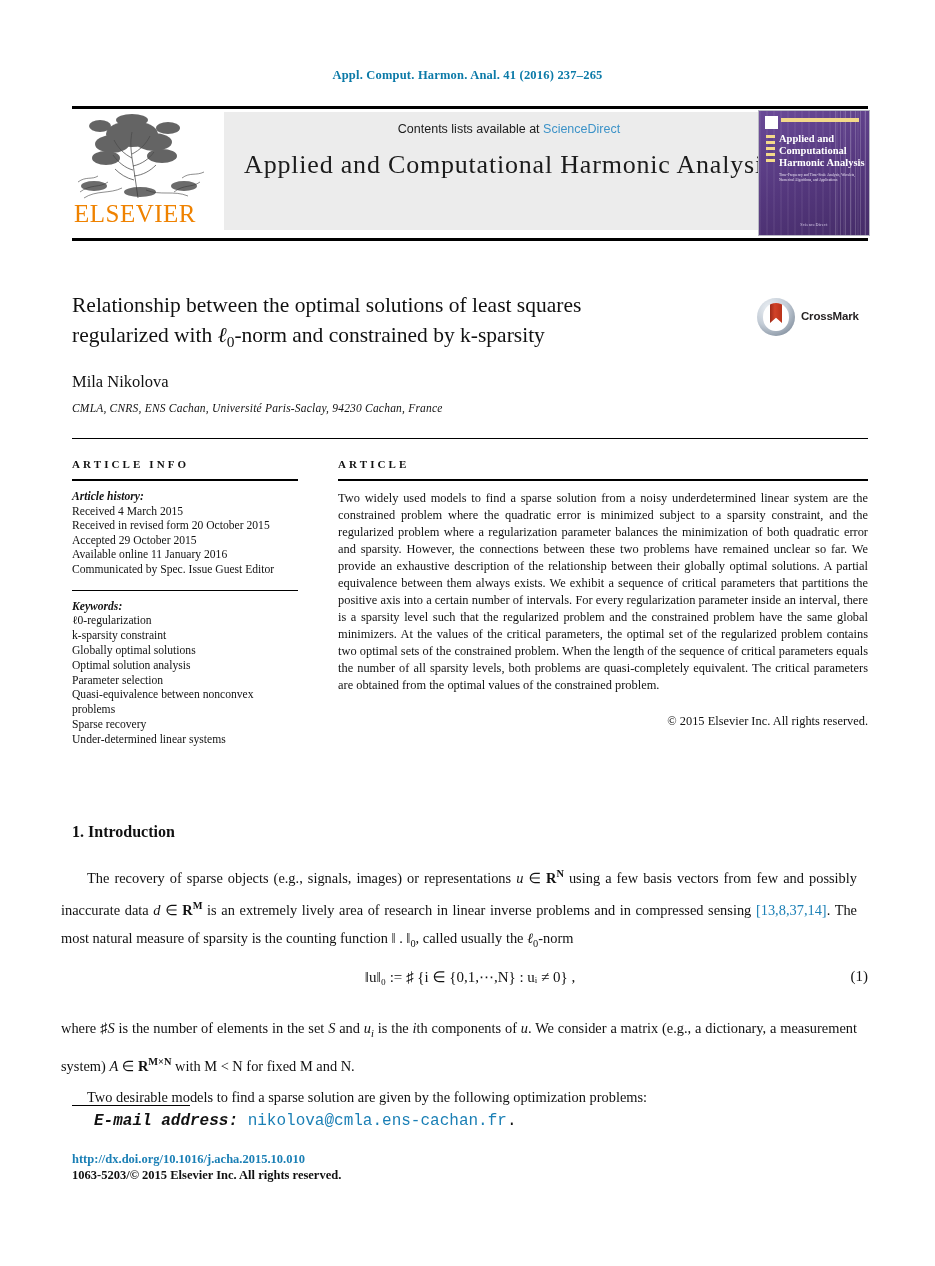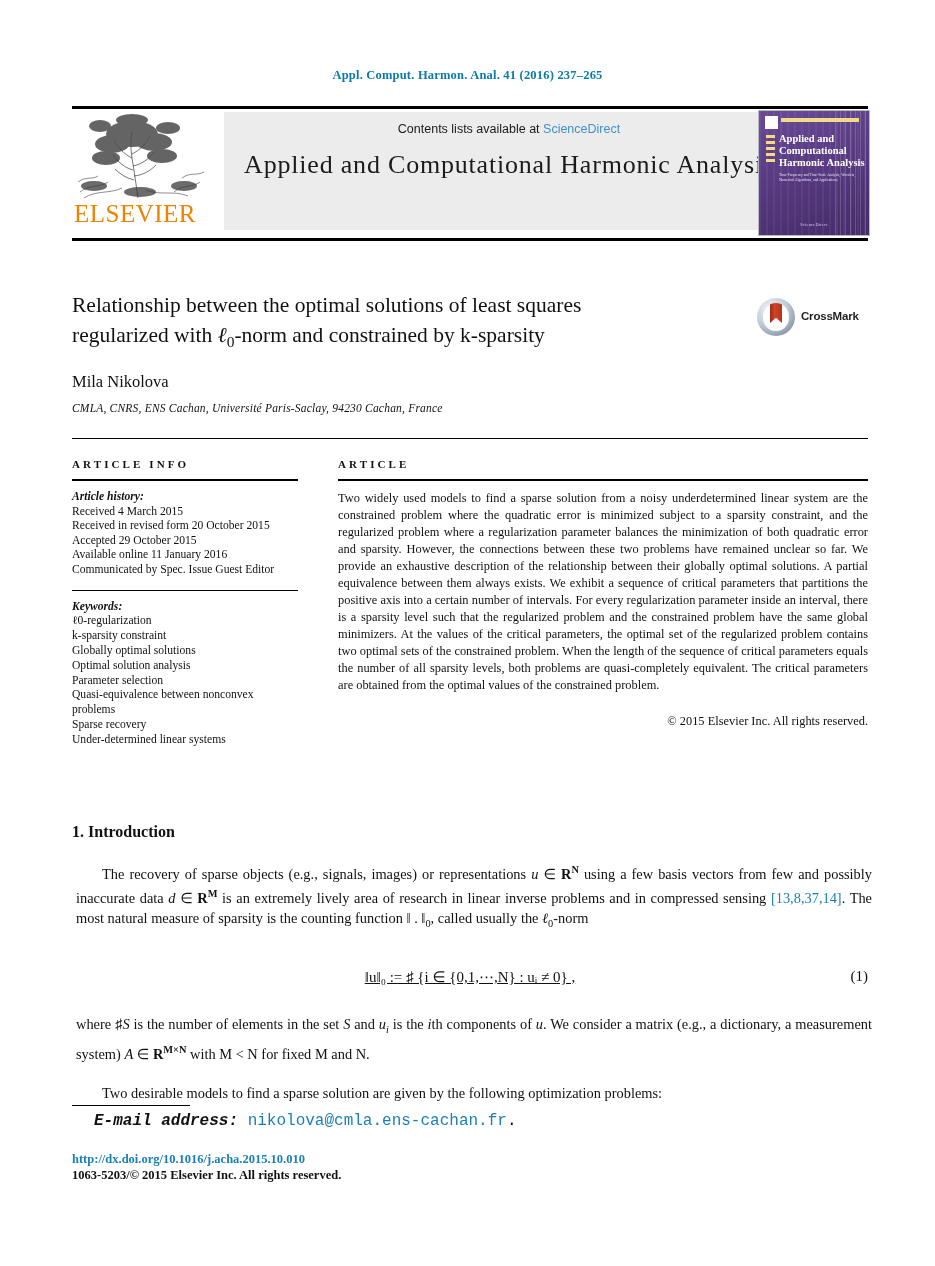--- a/index.html
+++ b/index.html
@@ -333,44 +333,43 @@
   .sec-title {
     position: absolute;
     left: 72px; top: 823px;
     font-family: "Liberation Serif", serif;
     font-weight: bold;
     font-size: 16px;
     color: #111;
   }
   .para {
     position: absolute;
-    left: 76px;
+    left: 61px;
     width: 796px;
     font-family: "Liberation Serif", serif;
     font-size: 14.4px;
-    line-height: 20px;
+    line-height: 28px;
     text-align: justify;
     color: #111;
   }
   .p1 { top: 860px; }
   .p2 { top: 1014px; }
   .p3 { top: 1083px; }
   .indent { text-indent: 26px; }
   .cite { color: #1a7fb5; }
   .eqrow {
     position: absolute;
     left: 72px; top: 968px;
     width: 796px;
     font-family: "Liberation Serif", serif;
     font-size: 15px;
     color: #111;
   }
   .eq {
     text-align: center;
-    text-decoration: underline;
   }
   .eqno {
     position: absolute;
     right: 0; top: 0;
   }
   .mi { font-style: italic; }
   .bb { font-weight: bold; }
   sub, sup { font-size: .72em; }
 
   

